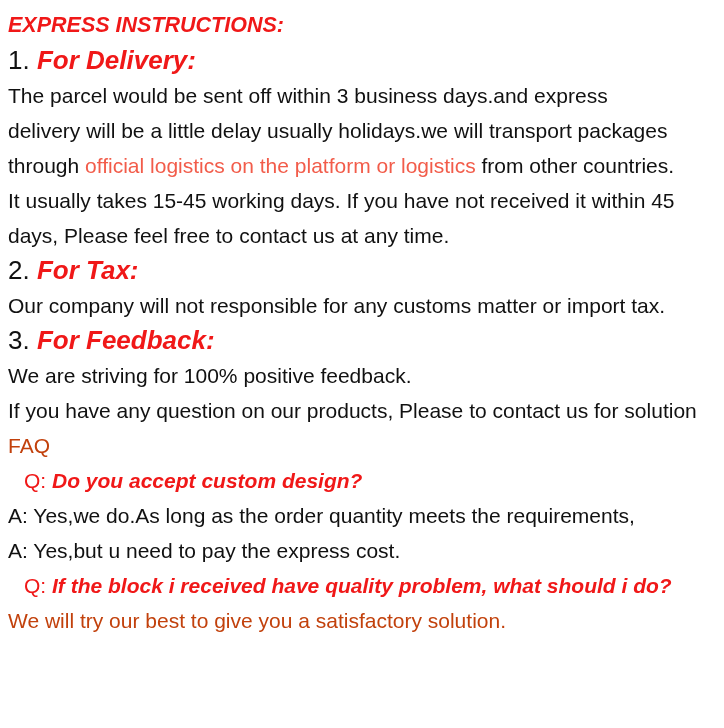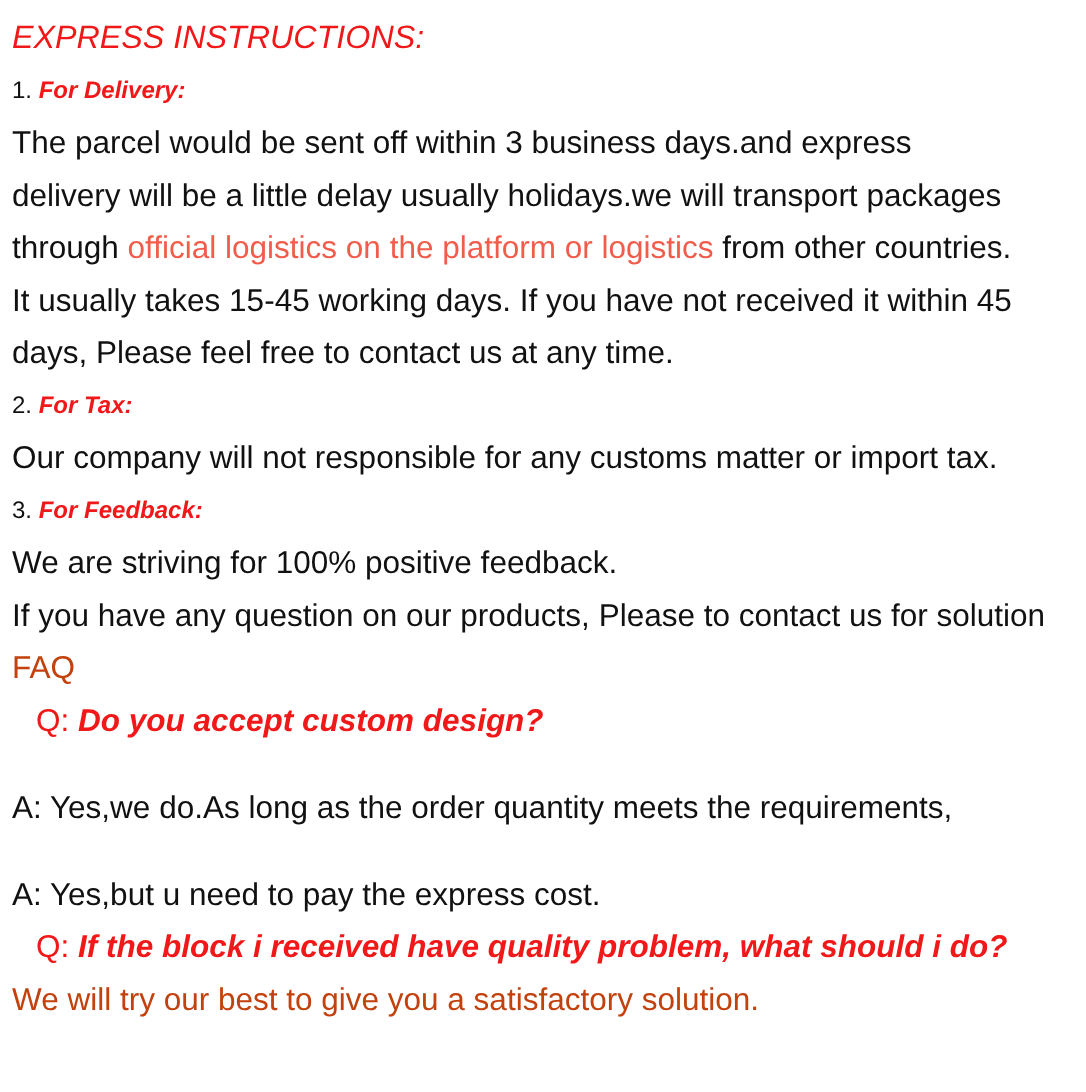--- a/index.html
+++ b/index.html
@@ -15,26 +15,26 @@
     overflow: hidden;
   }
   .page {
     width: 724px;
     height: 728px;
     box-sizing: border-box;
     padding: 8px 6px 0 8px;
     position: relative;
   }
   .line {
-    font-size: 16px;
+    font-size: 26px;
     line-height: 35px;
     white-space: nowrap;
   }
   .heading {
-    font-weight: normal;
+    font-weight: bold;
     font-style: italic;
     color: #f01818;
     font-size: 21.5px;
     line-height: 35px;
   }
   .sec-num {
     color: #111111;
     font-weight: normal;
     font-style: normal;
   }
@@ -62,21 +62,20 @@
   }
   .q-text {
     color: #f01818;
     font-weight: bold;
     font-style: italic;
   }
   .qa-a {
     font-size: 21px;
     line-height: 35px;
     color: #111111;
-    margin-top: 23px;
   }
   .plain {
     font-size: 21px;
     line-height: 35px;
     color: #c2410c;
   }
 </style>
 </head>
 <body>
 

